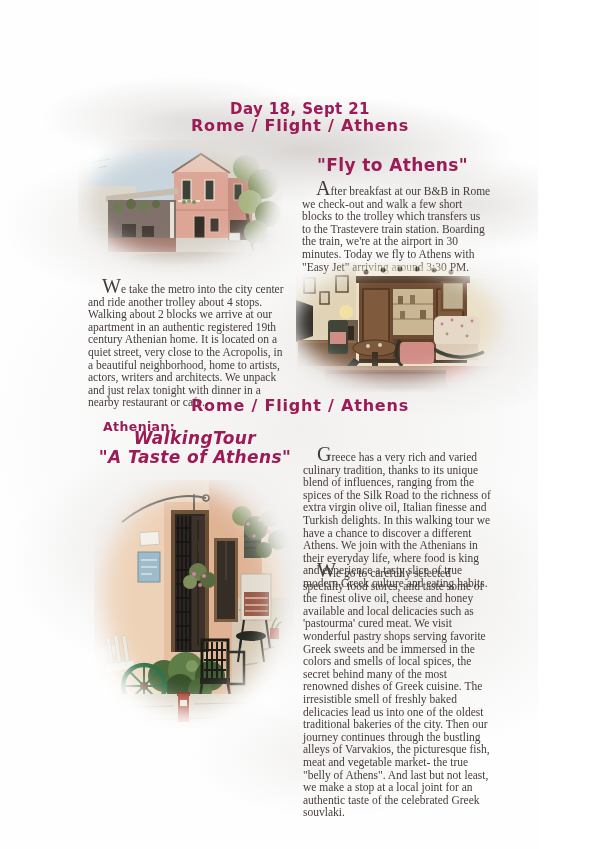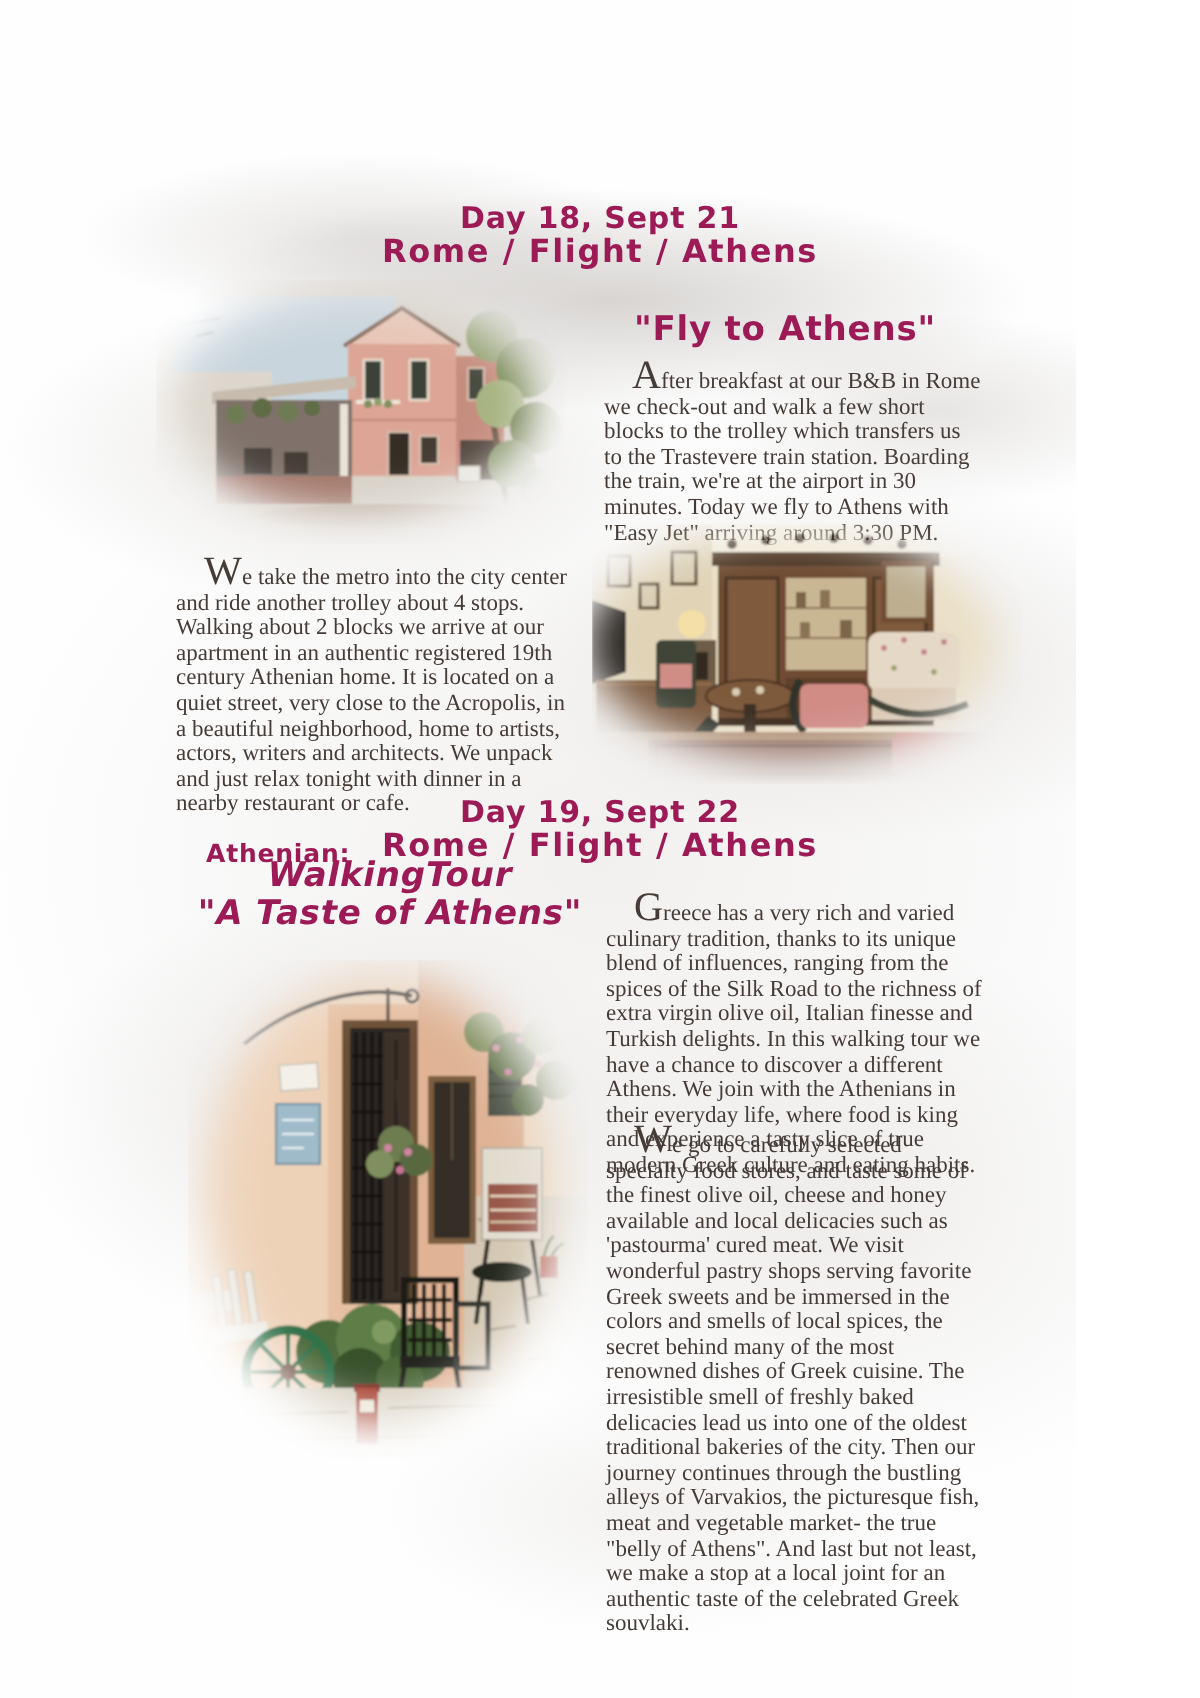--- a/index.html
+++ b/index.html
@@ -172,21 +172,20 @@
         <rect x="104" y="80" width="34" height="22" rx="4" fill="#d18c86"></rect>
         <rect y="104" width="215" height="26" fill="#b29377"></rect>
         <rect x="28" y="108" width="130" height="20" fill="#8f6a5c"></rect>
         <rect x="32" y="111" width="122" height="14" fill="none" stroke="#6b4c42" stroke-width="1.2"></rect>
         <rect x="150" y="104" width="32" height="22" rx="4" fill="#cf8d86" opacity="0.9"></rect>
       </g>
     </svg>
   </div>
 
   <div class="mag center" style="left:150px;top:398px;width:300px;">
-    <div class="date-line">Day 19, Sept 22</div>
     <div class="route-line">Rome / Flight / Athens</div>
   </div>
 
   <div class="mag" style="left:103px;top:419px;font-size:12.5px;">Athenian:</div>
 
   <div class="mag center sec-title" style="left:90px;top:429px;width:210px;font-style:italic;">
     <div>WalkingTour</div>
     <div>"A Taste of Athens"</div>
   </div>
 

